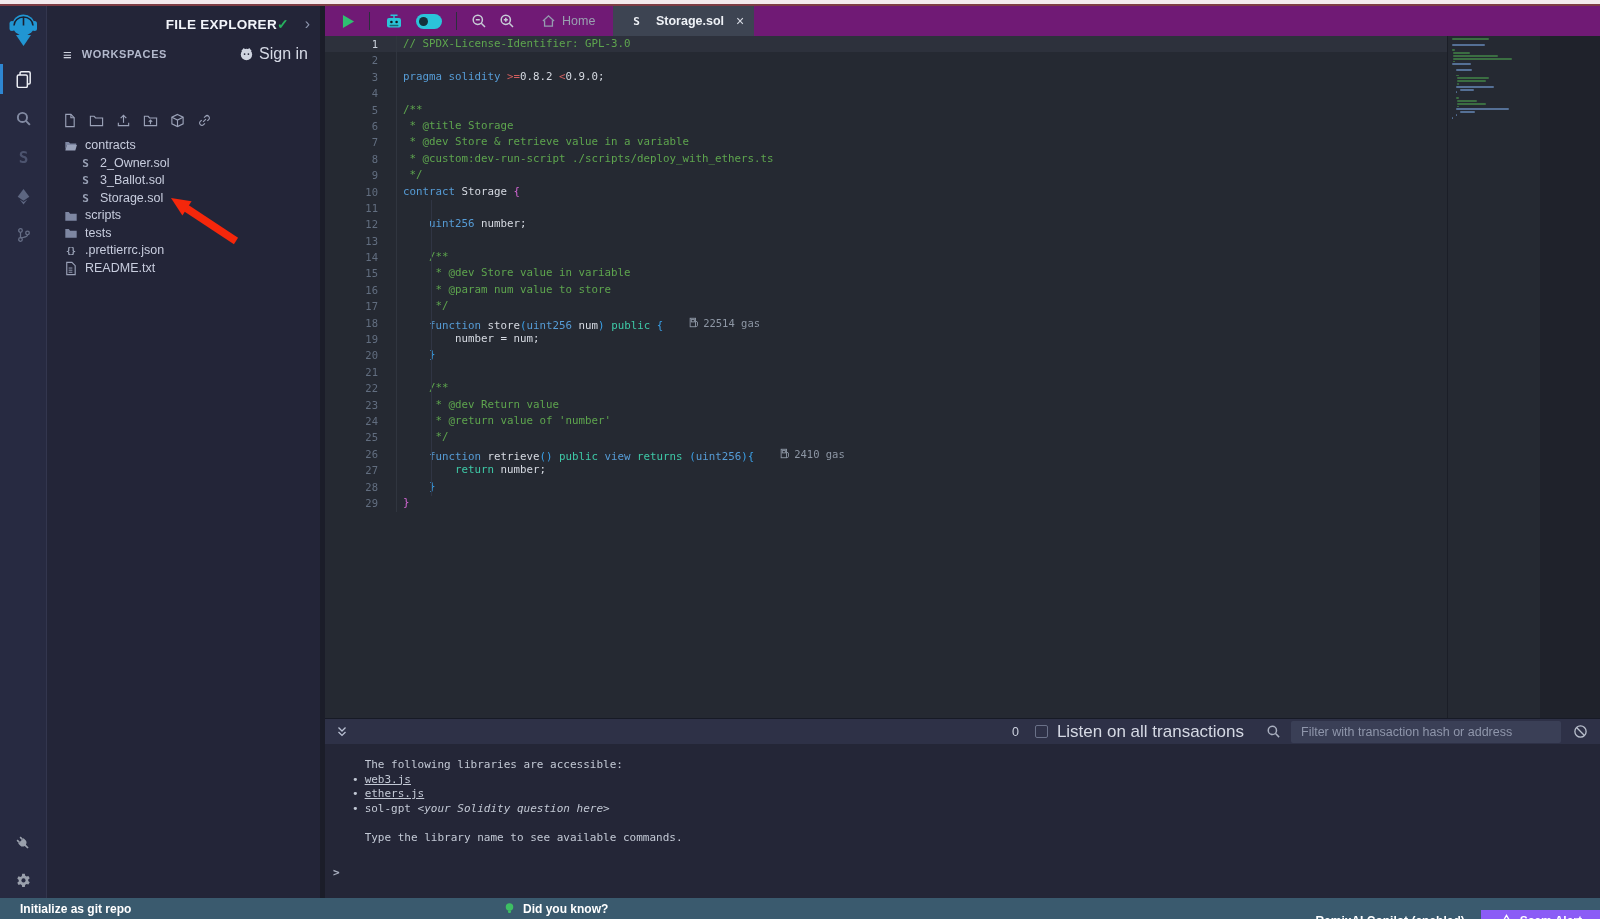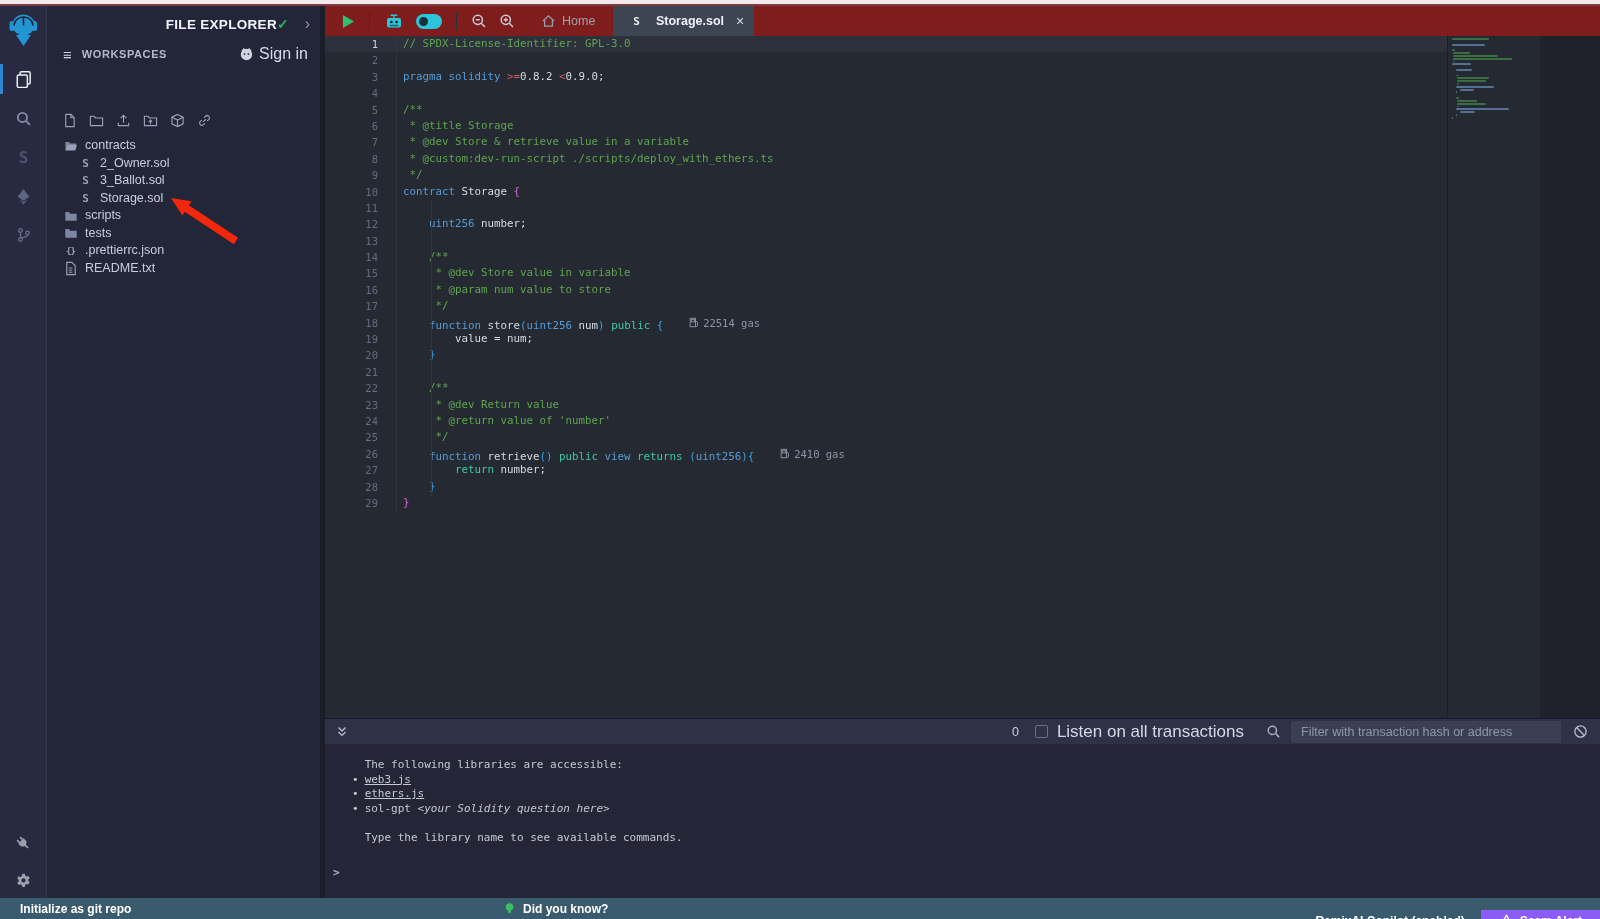--- a/index.html
+++ b/index.html
@@ -34,21 +34,21 @@
   .ws-select { position:absolute; left:14px; top:64px; width:244px; height:28px; background:#3a3e57; border-radius:3px; display:flex; align-items:center; padding:0 10px; cursor:pointer; }
   .ws-select .wsname { flex:1; font-size:12.5px; color:#eceef6; }
   .fp-toolbar { position:absolute; left:14px; top:106px; display:flex; gap:10px; }
   .fp-toolbar .ticonbtn { width:17px; height:17px; cursor:pointer; display:flex; align-items:center; justify-content:center; }
   .tree { position:absolute; left:0; top:132px; right:0; }
   .trow { height:17.5px; display:flex; align-items:flex-start; font-size:12.5px; color:#c8cdde; cursor:pointer; }
   .trow .ticon { width:15px; height:15px; margin-right:7px; display:inline-flex; align-items:center; justify-content:center; flex:none; }
 
   
   .main { position:absolute; left:325px; top:6px; width:1275px; height:892px; background:#252932; }
-  .tabbar { position:absolute; left:0; top:0; width:100%; height:30px; background:#7f1d1d; display:flex; align-items:center; padding-left:11px; }
+  .tabbar { position:absolute; left:0; top:0; width:100%; height:30px; background:#701a75; display:flex; align-items:center; padding-left:11px; }
   .tb-btn { display:flex; align-items:center; justify-content:center; cursor:pointer; margin:0 6px; }
   .tb-sep { width:1px; height:18px; background:#2b303c; margin:0 8px; }
   .tb-toggle { position:relative; width:26px; height:15px; border-radius:8px; background:#2bc4d9; margin:0 6px; cursor:pointer; }
   .tb-toggle .knob { position:absolute; left:3px; top:3px; width:9px; height:9px; border-radius:50%; background:#14303a; }
   .tab { display:flex; align-items:center; gap:6px; height:30px; padding:0 10px; font-size:12.5px; color:#99a1b0; cursor:pointer; }
   .tab.home { margin-left:10px; }
   .tab.active { background:#3d4452; color:#eef1f6; font-weight:bold; margin-left:8px; }
   .tab .close { font-size:14px; color:#d7dbe4; margin-left:6px; font-weight:normal; cursor:pointer; }
 
   .editor { position:absolute; left:0; top:30px; width:100%; height:682px; background:#252932; overflow:hidden; }
@@ -344,21 +344,21 @@
           <div class="code-line"><span class="ln">13</span><span class="code"></span></div>
           <div class="code-line"><span class="ln">14</span><span class="code"><span class="tk-c">    /**</span></span></div>
           <div class="code-line"><span class="ln">15</span><span class="code"><span class="tk-c">     * @dev Store value in variable</span></span></div>
           <div class="code-line"><span class="ln">16</span><span class="code"><span class="tk-c">     * @param num value to store</span></span></div>
           <div class="code-line"><span class="ln">17</span><span class="code"><span class="tk-c">     */</span></span></div>
           <div class="code-line"><span class="ln">18</span><span class="code"><span class="tk-p">    </span><span class="tk-k">function </span><span class="tk-p">store</span><span class="tk-b2">(</span><span class="tk-k">uint256</span><span class="tk-p"> num</span><span class="tk-b2">)</span><span class="tk-p"> </span><span class="tk-g">public </span><span class="tk-b2">{</span><span class="gas"><svg width="10" height="11" viewBox="0 0 13 14" fill="none" stroke="#8d96a4" stroke-width="1.2">
                   <rect x="1.5" y="1.5" width="7" height="11"></rect>
                   <rect x="3" y="3.2" width="4" height="3"></rect>
                   <path d="M8.5 5l2.5 1.5v4.5a1.3 1.3 0 01-2.5.3"></path>
                 </svg><span>22514 gas</span></span></span></div>
-          <div class="code-line"><span class="ln">19</span><span class="code"><span class="tk-p">        value = num;</span></span></div>
+          <div class="code-line"><span class="ln">19</span><span class="code"><span class="tk-p">        number = num;</span></span></div>
           <div class="code-line"><span class="ln">20</span><span class="code"><span class="tk-p">    </span><span class="tk-b2">}</span></span></div>
           <div class="code-line"><span class="ln">21</span><span class="code"></span></div>
           <div class="code-line"><span class="ln">22</span><span class="code"><span class="tk-c">    /**</span></span></div>
           <div class="code-line"><span class="ln">23</span><span class="code"><span class="tk-c">     * @dev Return value</span></span></div>
           <div class="code-line"><span class="ln">24</span><span class="code"><span class="tk-c">     * @return value of 'number'</span></span></div>
           <div class="code-line"><span class="ln">25</span><span class="code"><span class="tk-c">     */</span></span></div>
           <div class="code-line"><span class="ln">26</span><span class="code"><span class="tk-p">    </span><span class="tk-k">function </span><span class="tk-p">retrieve</span><span class="tk-b2">()</span><span class="tk-p"> </span><span class="tk-g">public </span><span class="tk-k">view </span><span class="tk-g">returns </span><span class="tk-b2">(</span><span class="tk-k">uint256</span><span class="tk-b2">){</span><span class="gas"><svg width="10" height="11" viewBox="0 0 13 14" fill="none" stroke="#8d96a4" stroke-width="1.2">
                   <rect x="1.5" y="1.5" width="7" height="11"></rect>
                   <rect x="3" y="3.2" width="4" height="3"></rect>
                   <path d="M8.5 5l2.5 1.5v4.5a1.3 1.3 0 01-2.5.3"></path>

